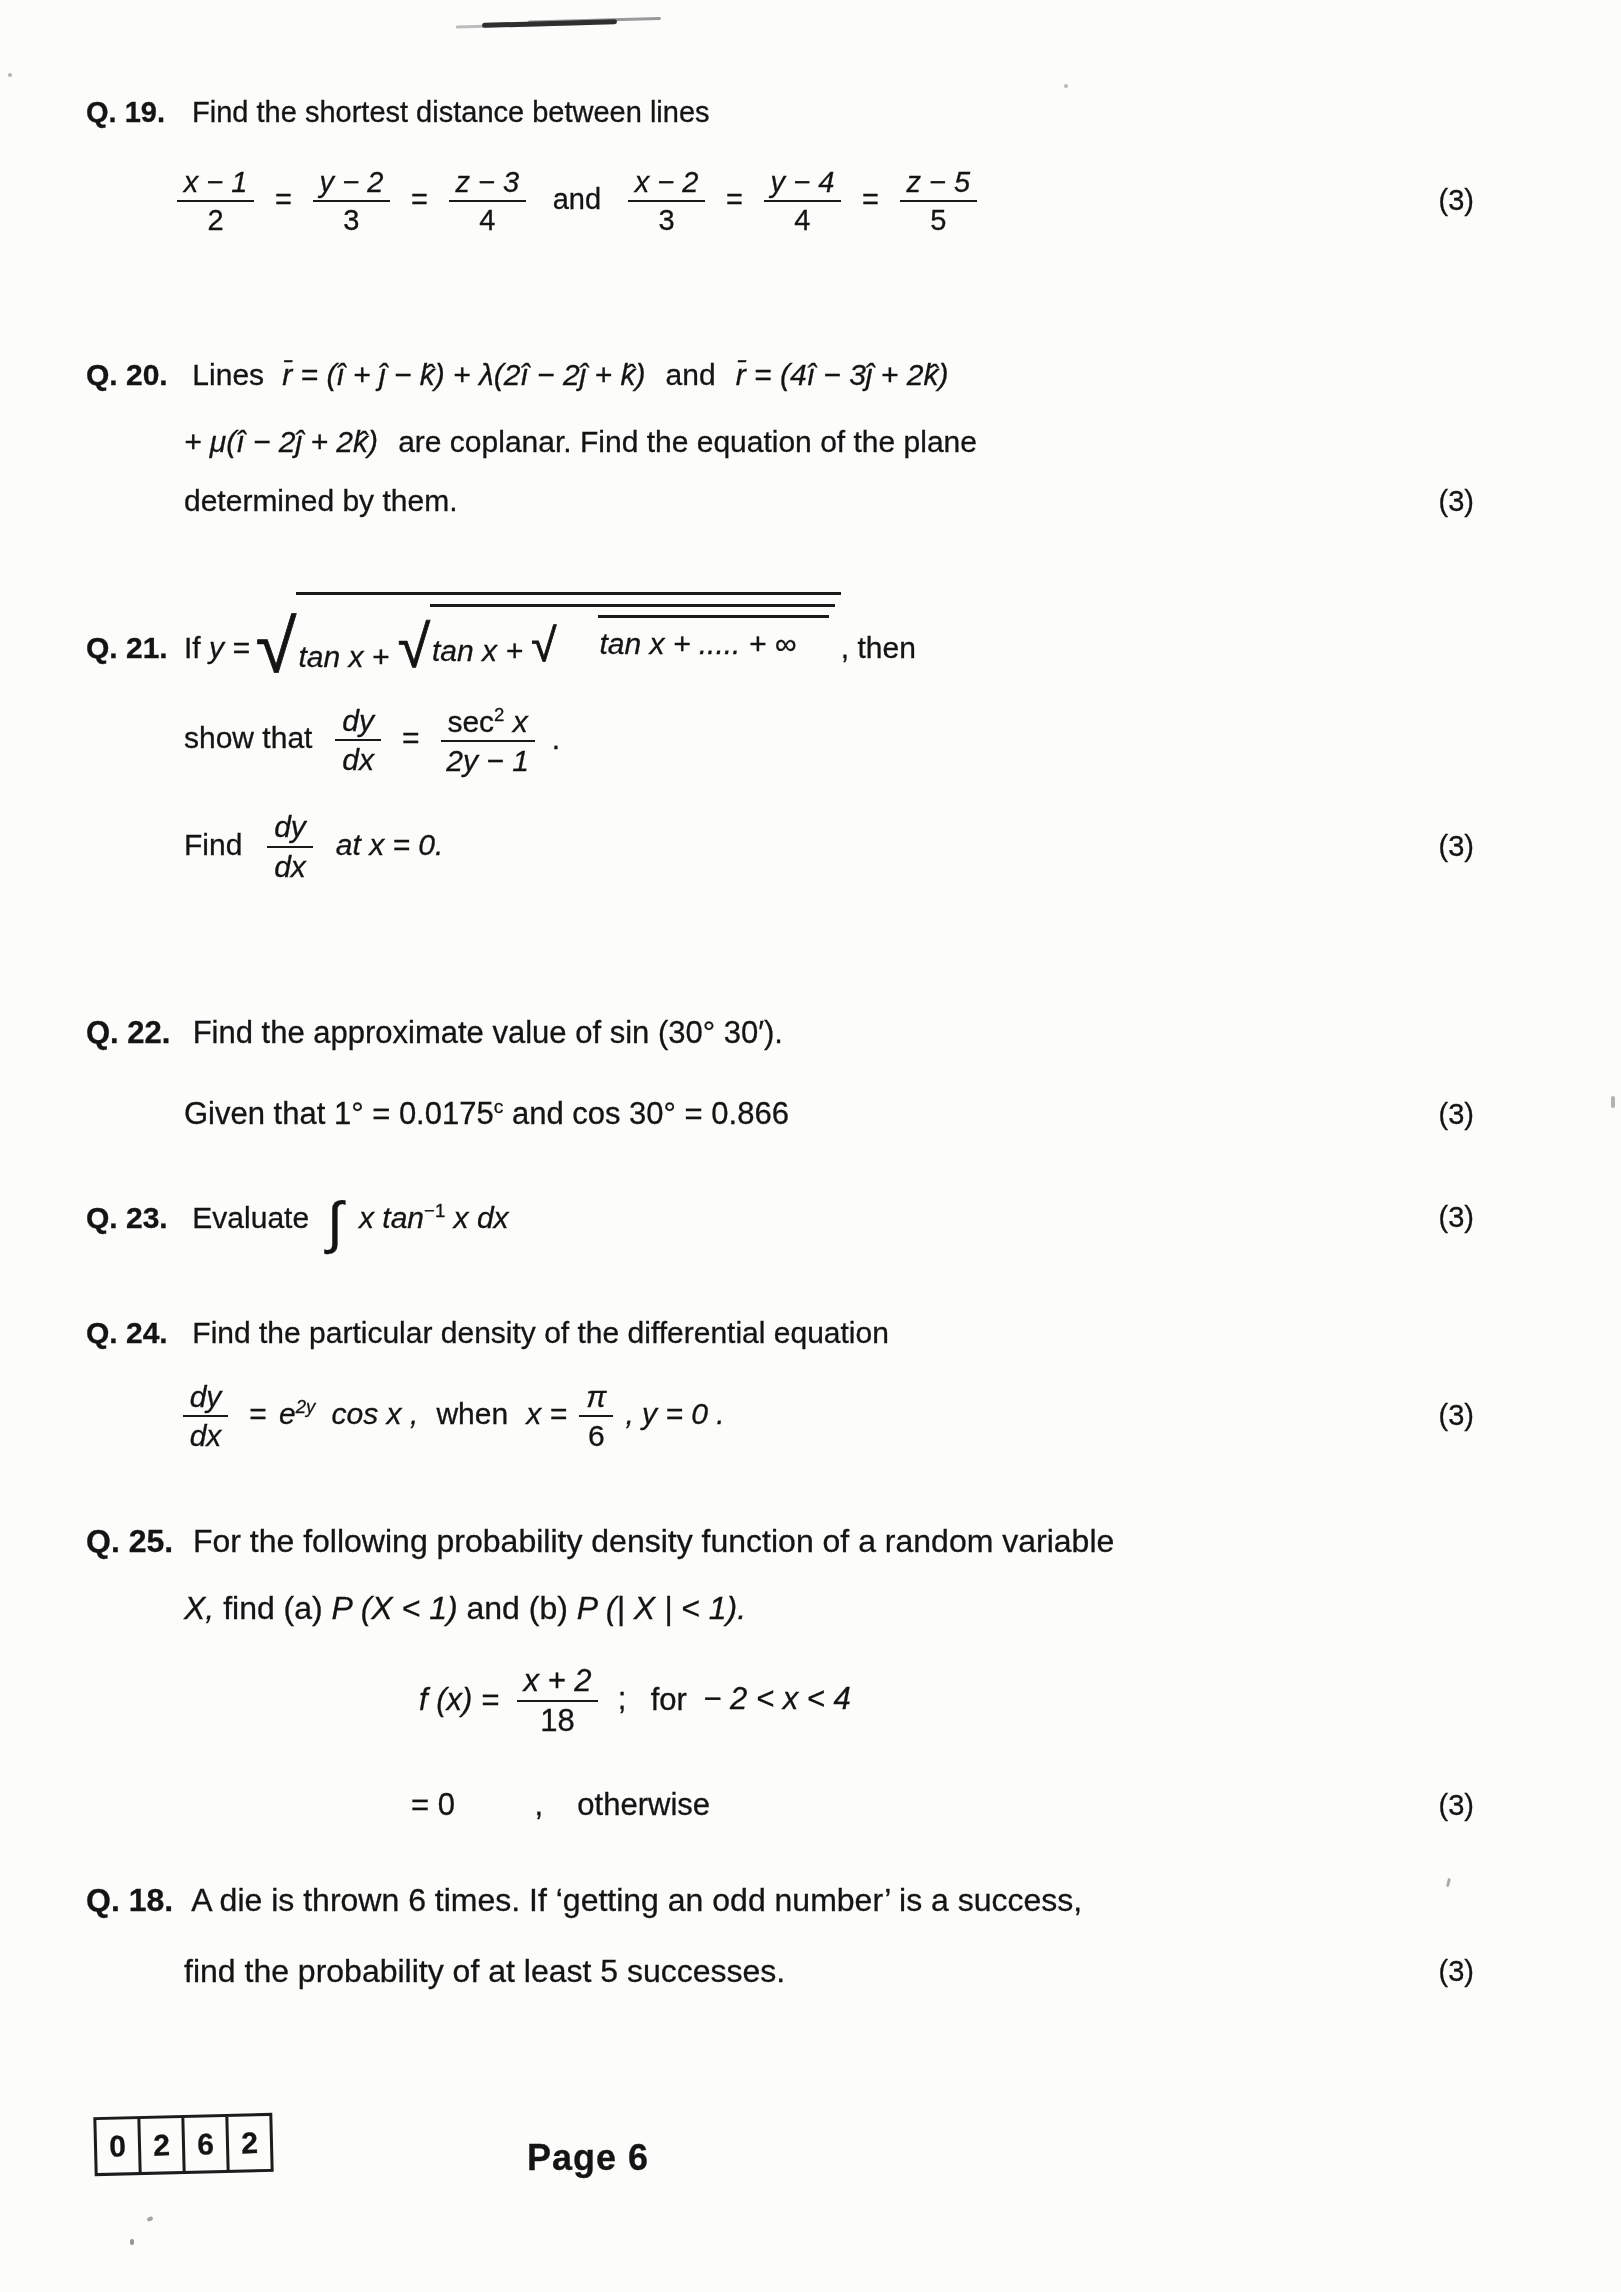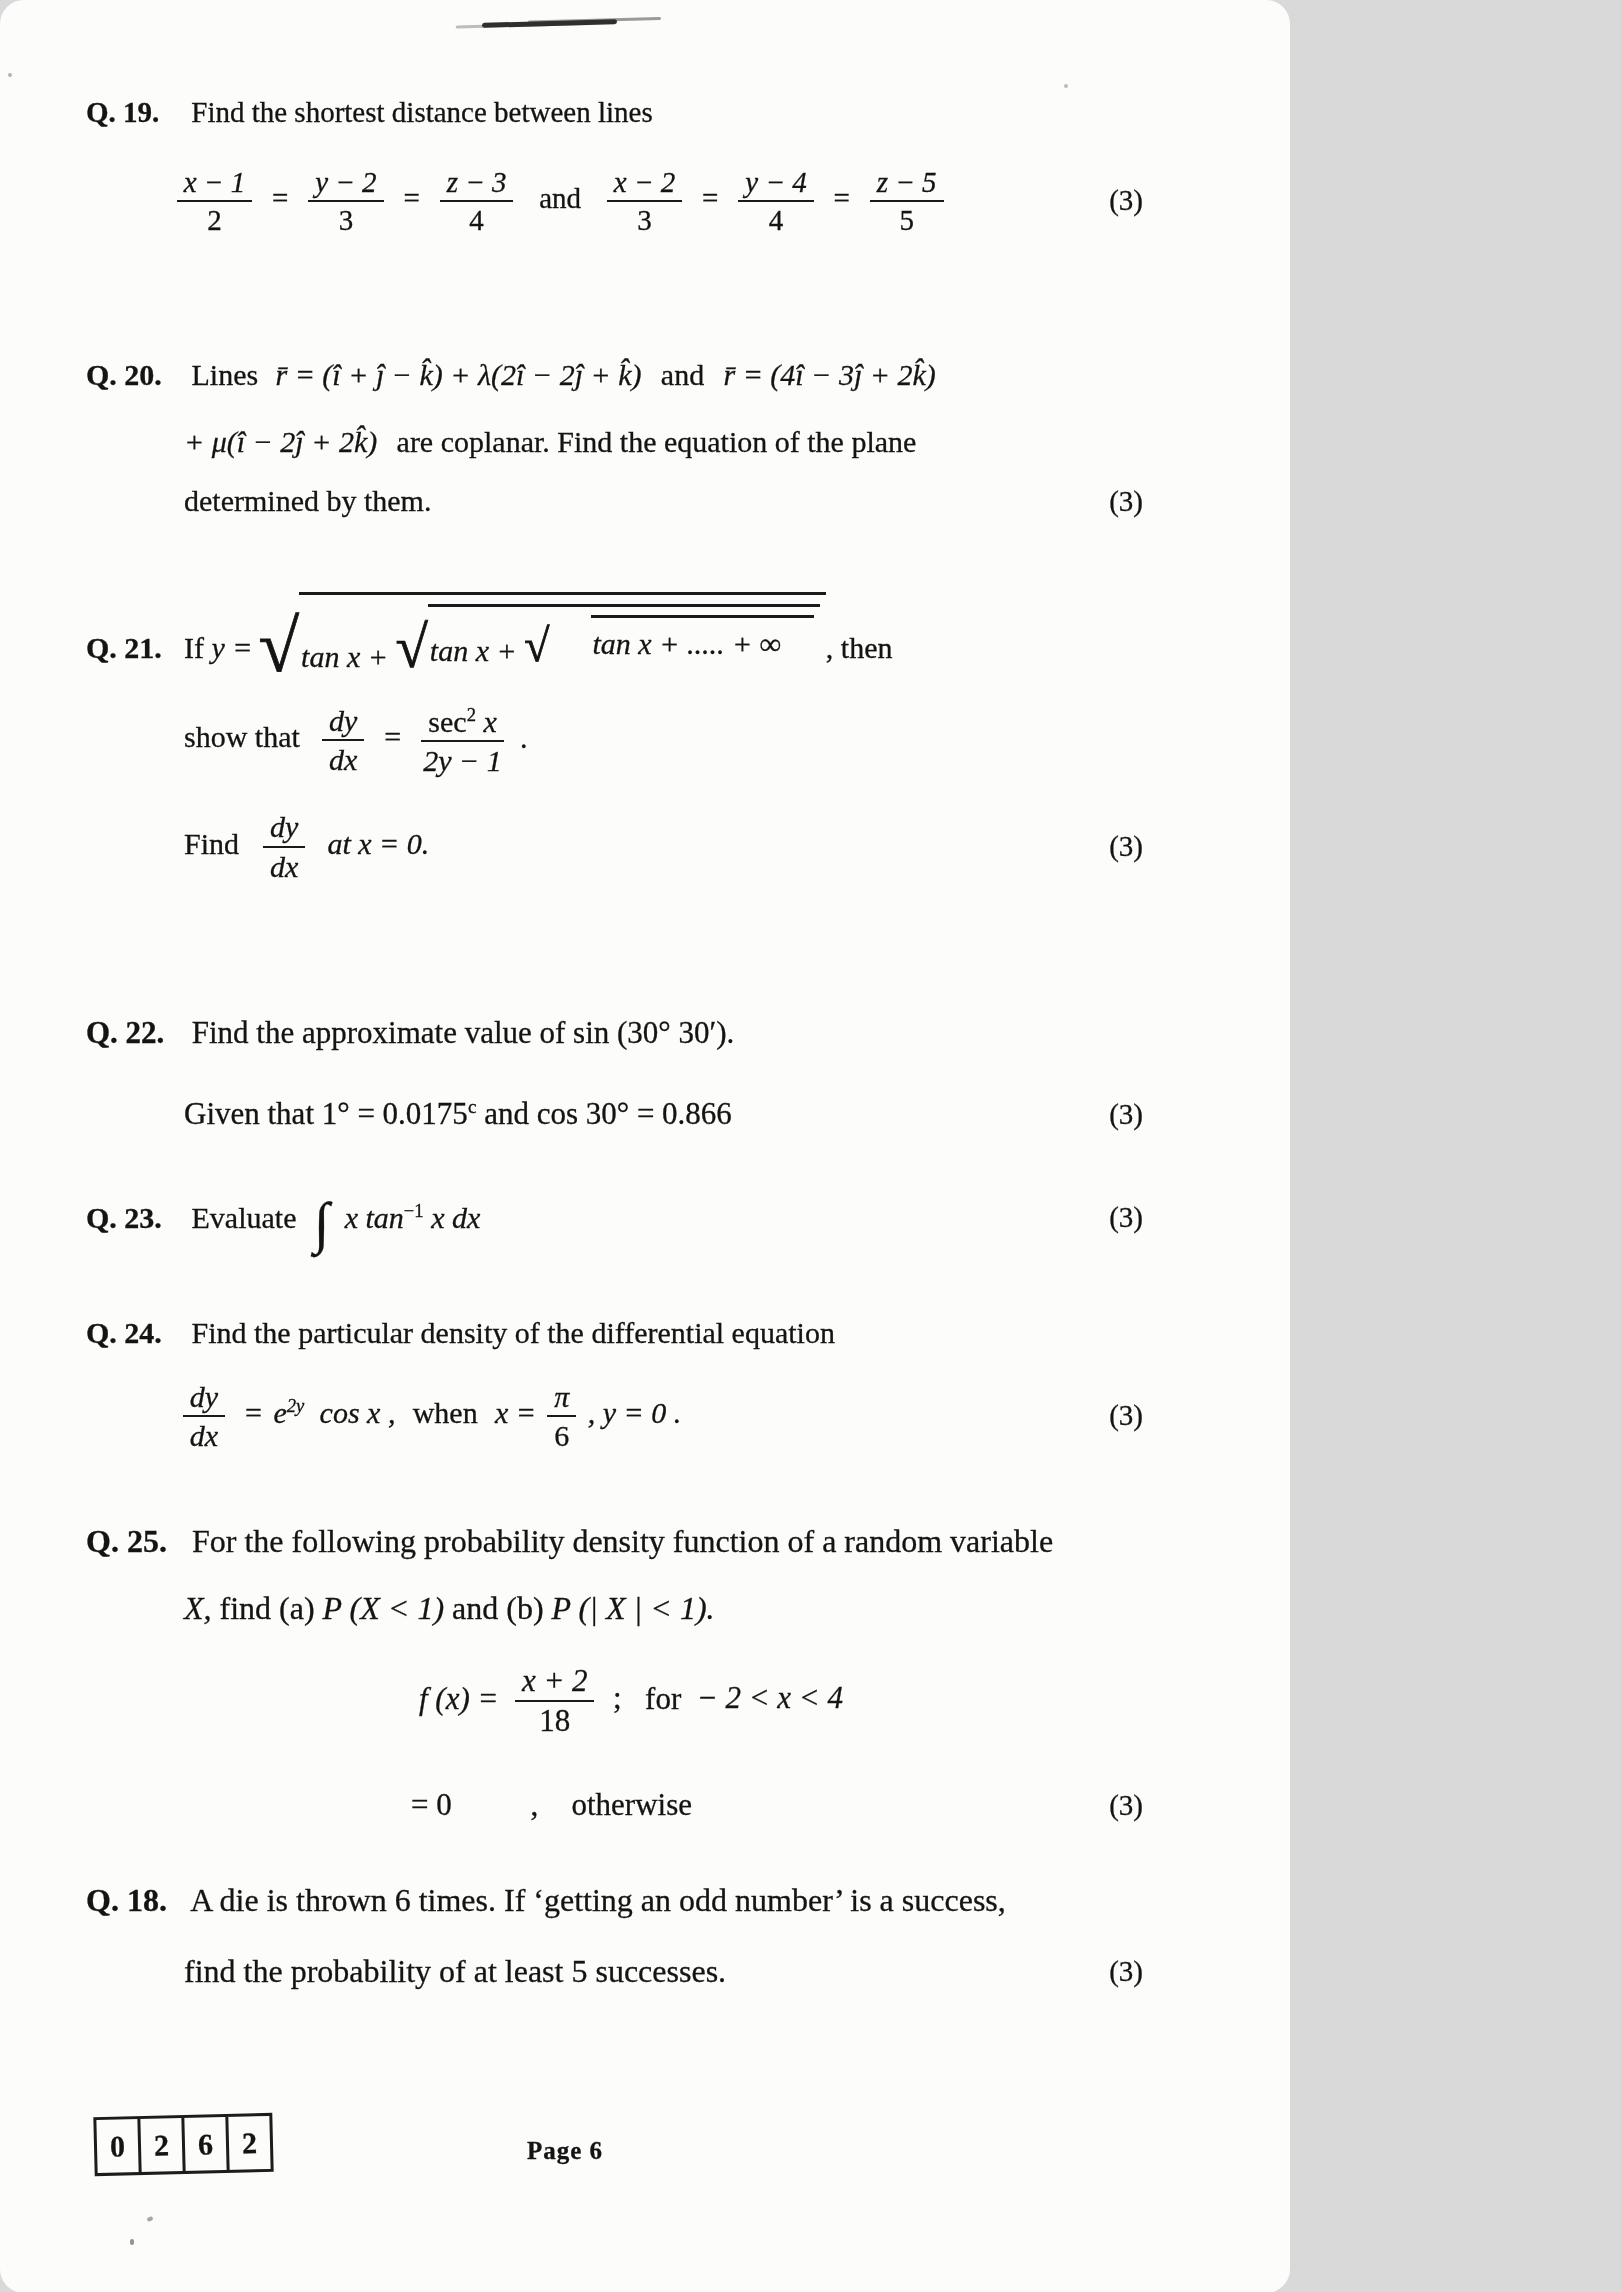--- a/index.html
+++ b/index.html
@@ -1,18 +1,18 @@
 <!DOCTYPE html>
 <html><head>
 <meta charset="utf-8">
 <style>
   html,body{margin:0;padding:0;background:#d9d9d9;}
-  .page{position:relative;width:1290px;height:2293px;background:#fcfcfa;
-        font-family:Liberation Serif, serif;color:#141414;
-        overflow:hidden;border-radius:24px;-webkit-text-stroke:0.3px #141414;}
+  .page{position:relative;width:1621px;height:2293px;background:#fcfcfa;
+        font-family:Liberation Sans, sans-serif;color:#141414;
+        overflow:hidden;-webkit-text-stroke:0.3px #141414;}
   .q{position:absolute;left:86px;right:147px;line-height:1.3;}
   .qrow{position:relative;}
   .qlabel{display:inline-block;min-width:98px;font-weight:bold;}
   .indent{margin-left:98px;}
   .it{font-style:italic;}
   .marks{position:absolute;right:0;font-size:29px;font-weight:normal;}
   .marks-mid{top:50%;transform:translateY(-50%);}
   .marks-top{top:2px;}
   .frac{display:inline-block;vertical-align:middle;text-align:center;line-height:1.05;margin:0 8.8px;}
   .frac .num{display:block;border-bottom:2.9px solid #1a1a1a;padding:0 6.9px 2.9px;}
@@ -35,21 +35,21 @@
   
   .dash{position:absolute;left:482px;top:20.6px;width:135px;height:4.9px;background:#2f2f2f;
         border-radius:2.9px;transform:rotate(-1.6deg);box-shadow:-27.4px 1px 0 -1px #bdbdbd,45px -2px 0 -1px #9a9a9a;}
   .speck{position:absolute;background:#6a6a6a;border-radius:50%;}
   
   .codebox{position:absolute;left:94px;top:2115px;display:flex;border:3.9px solid #1c1c1c;
            transform:rotate(-1.4deg);background:#fcfcfa;}
   .codecell{width:41px;height:53px;border-right:3.4px solid #1c1c1c;display:flex;
             align-items:center;justify-content:center;font-size:30px;font-weight:bold;}
   .codecell:last-child{border-right:none;}
-  .pagelabel{position:absolute;left:527px;top:2137px;font-size:25px;font-weight:bold;letter-spacing:1px;}
+  .pagelabel{position:absolute;left:527px;top:2137px;font-size:36px;font-weight:bold;letter-spacing:1px;}
 </style>
 </head>
 <body>
 
 <div class="page">
 
   <div class="dash"></div>
   <div class="speck" style="left:7.8px;top:73px;width:3.9px;height:3.9px;opacity:.5"></div>
   <div class="speck" style="left:1064px;top:84px;width:3.9px;height:3.9px;opacity:.45"></div>
   <div class="speck" style="left:1611px;top:1096px;width:3.9px;height:11.8px;opacity:.5;border-radius:2px"></div>

